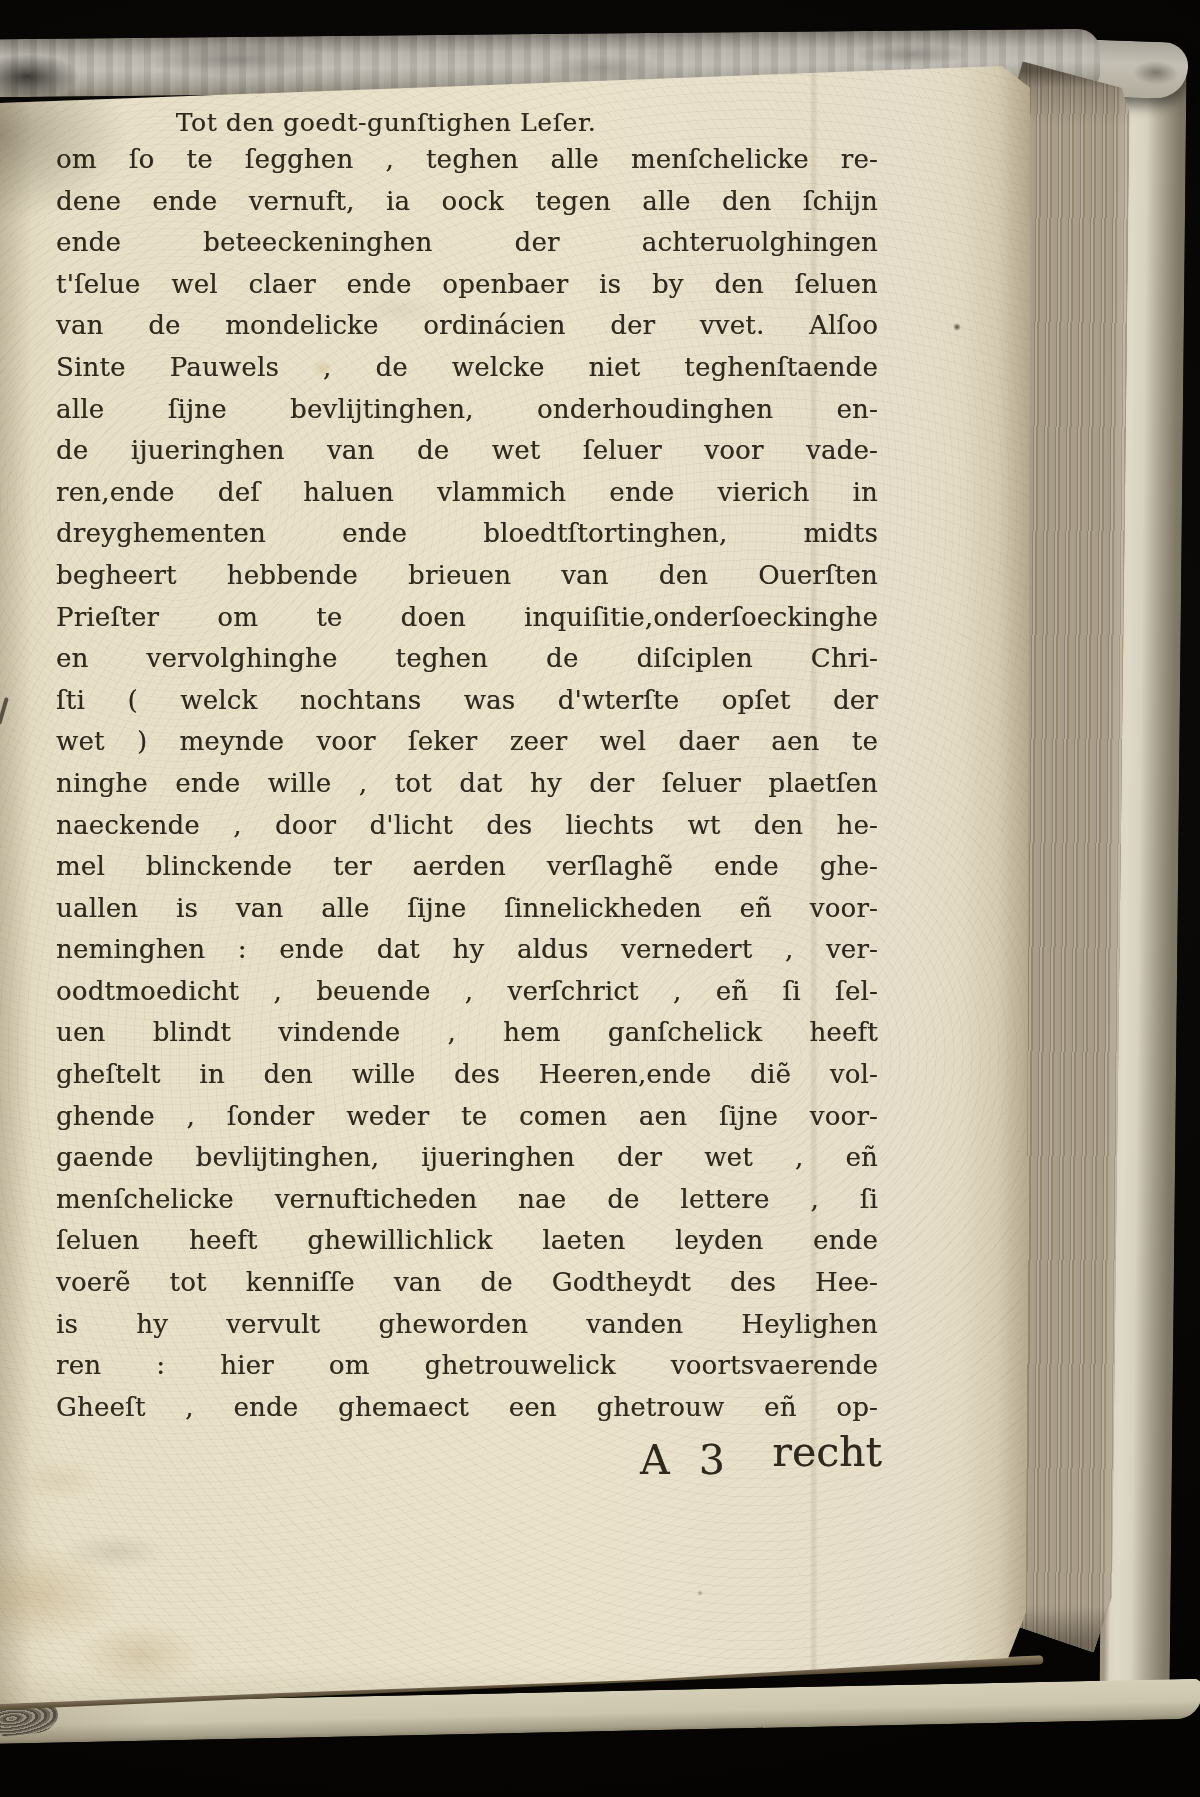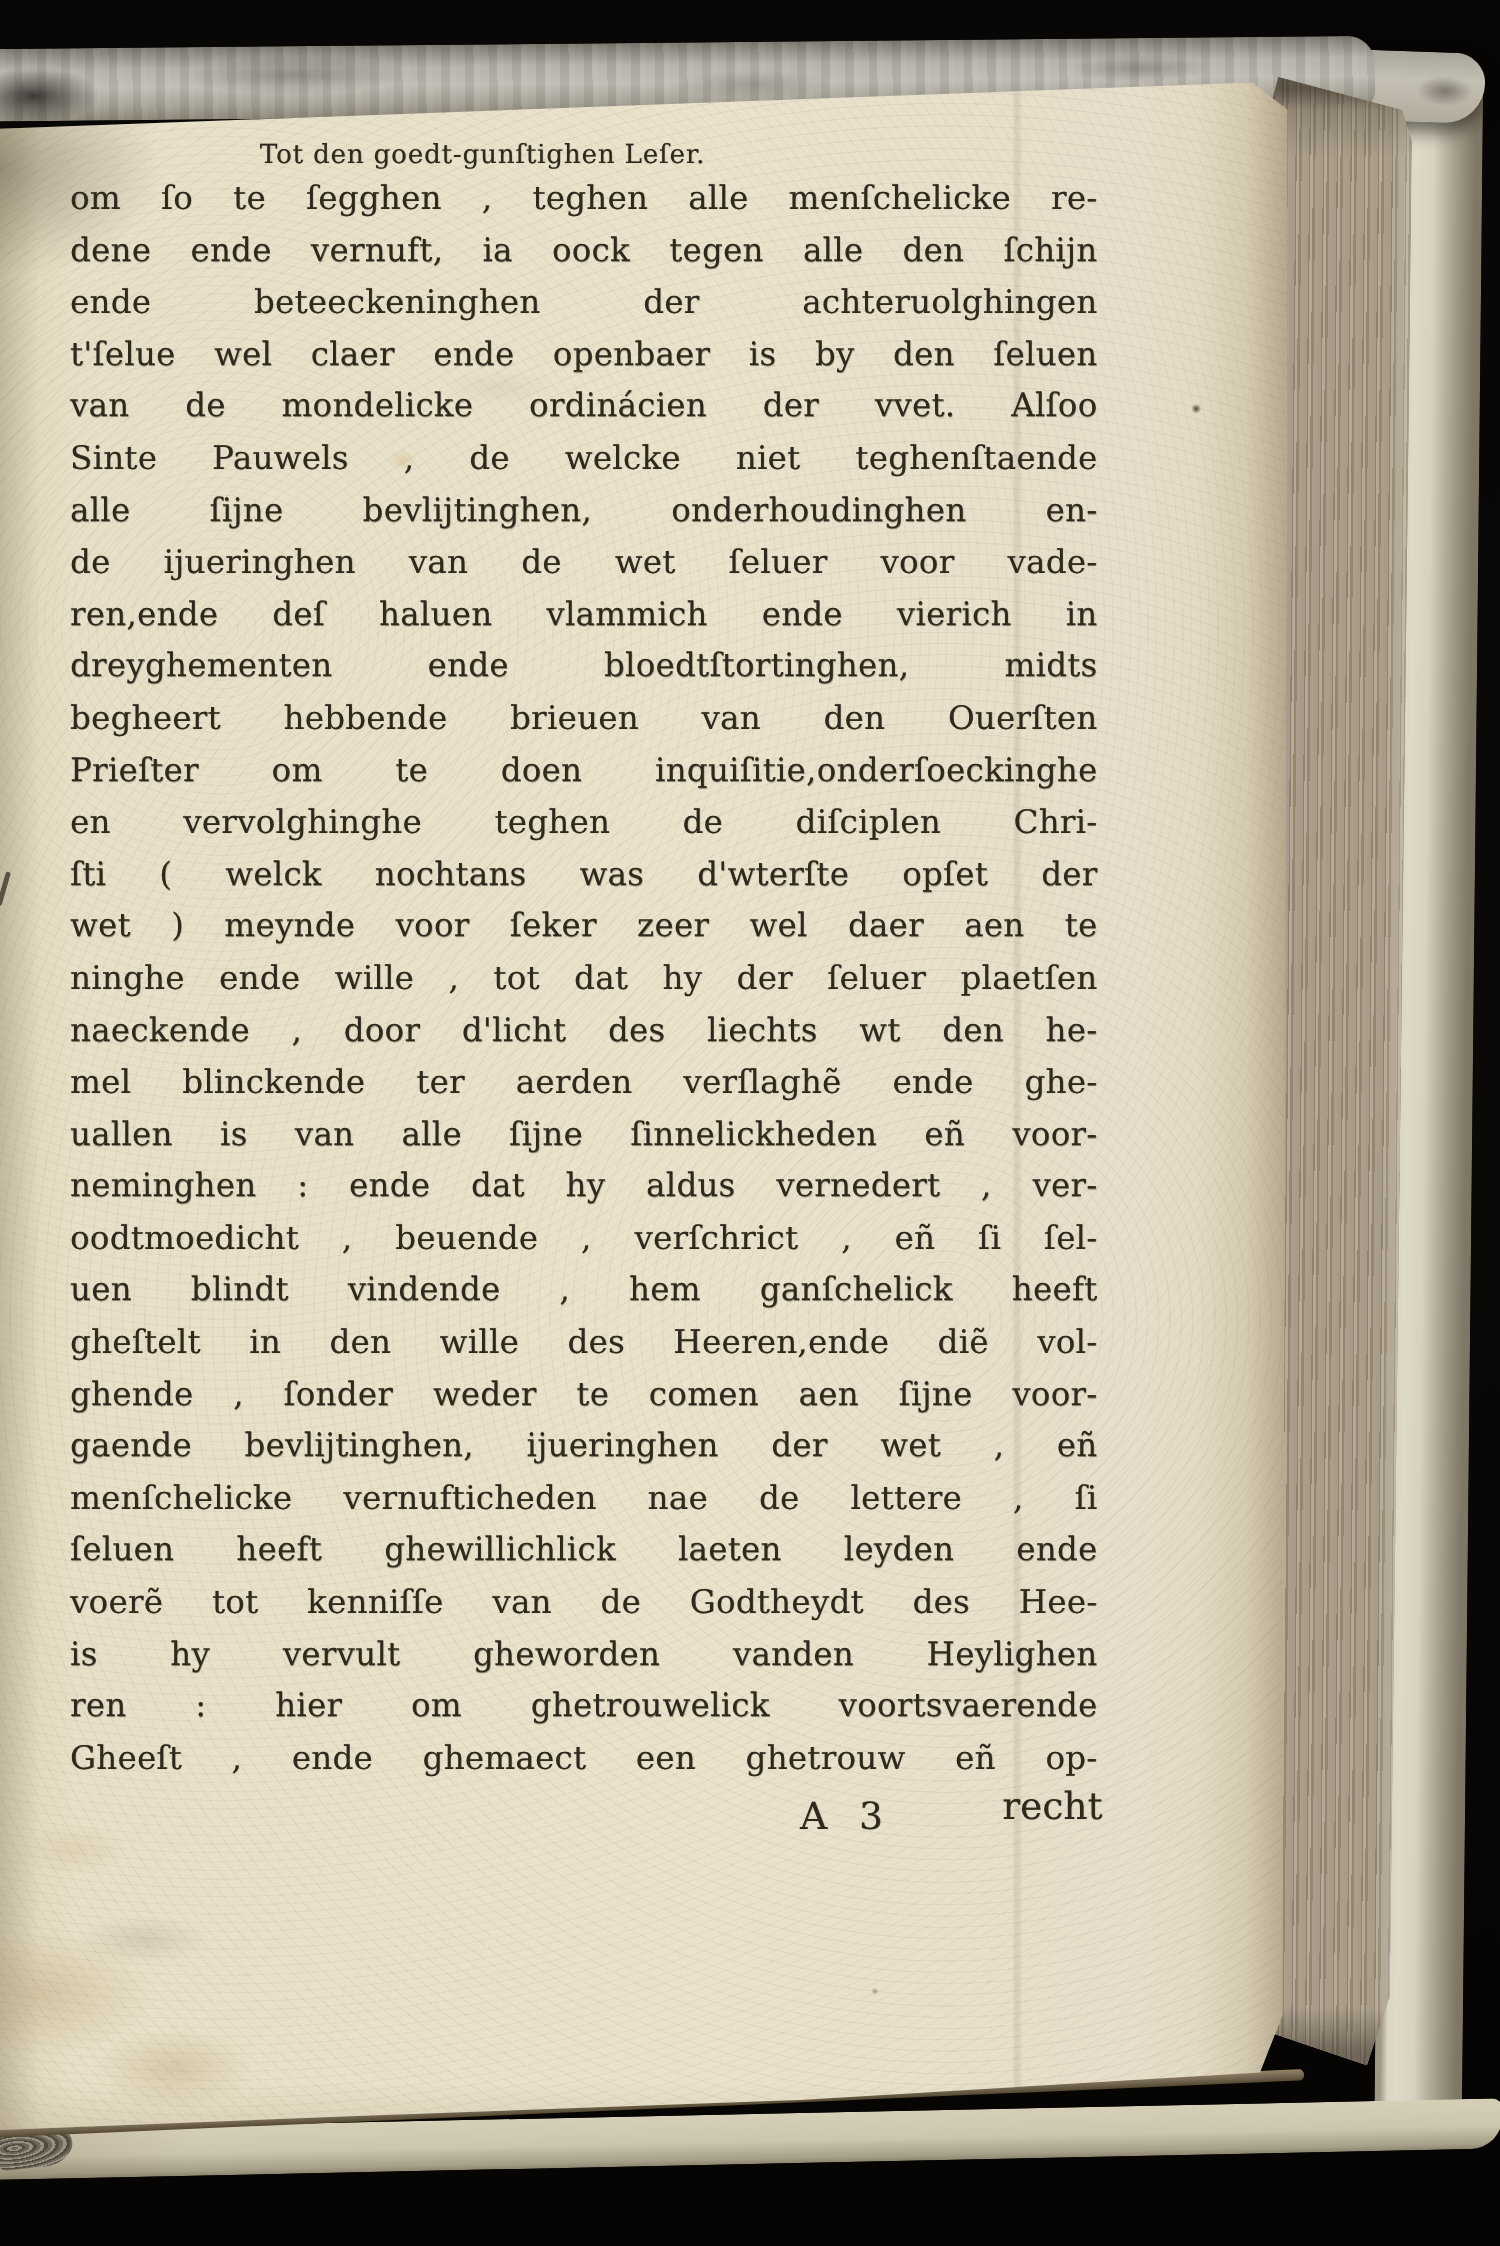--- a/index.html
+++ b/index.html
@@ -107,28 +107,28 @@
   .stray-mark{
     position:absolute;left:1px;top:697px;width:4px;height:28px;z-index:5;
     background:#474134;border-radius:2px;transform:rotate(16deg);opacity:0.85;
   }
   
   .text-block{
     position:absolute;left:56px;top:108px;width:822px;z-index:6;
     color:#2e281d;text-shadow:0.3px 0.4px 0.6px rgba(46,40,29,0.55);
   }
   .page-heading{
-    width:660px;font-size:21px;line-height:30px;text-align:center;letter-spacing:0.6px;
+    width:660px;font-size:25px;line-height:30px;text-align:center;letter-spacing:0.6px;
   }
   .lines{margin-top:1px;}
   .line{
     font-size:26px;line-height:41.6px;letter-spacing:0.2px;
     text-align:justify;text-align-last:justify;
   }
-  .sig-row{position:relative;height:44px;font-size:30px;}
+  .sig-row{position:relative;height:44px;font-size:41px;}
   .sig-a{position:absolute;left:584px;top:8px;word-spacing:16px;}
   .catchword{position:absolute;right:-4px;top:0;}
 </style>
 </head>
 <body>
 
 <div class="cover-right"></div>
 <div class="cover-top-corner"></div>
 <div class="top-edge"></div>
 <div class="cover-bottom"></div>

